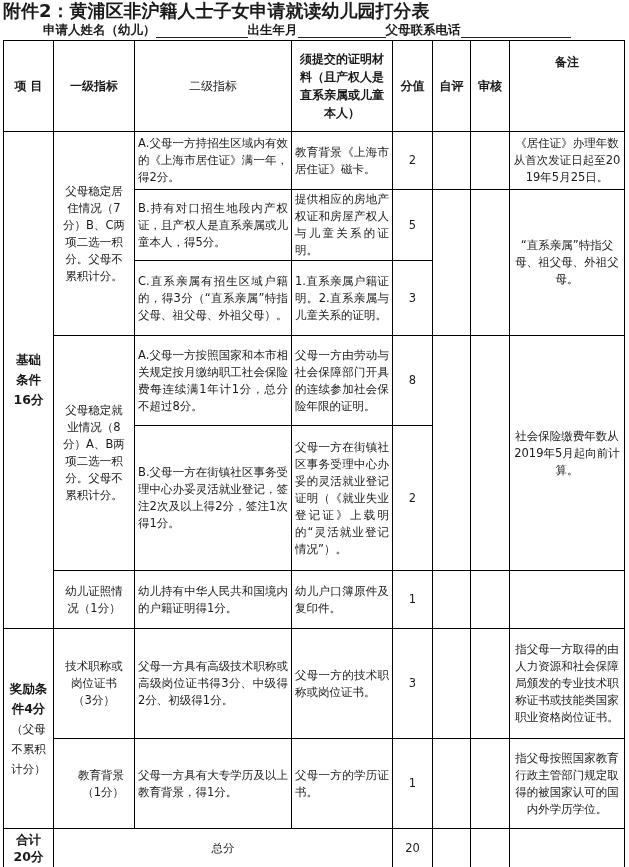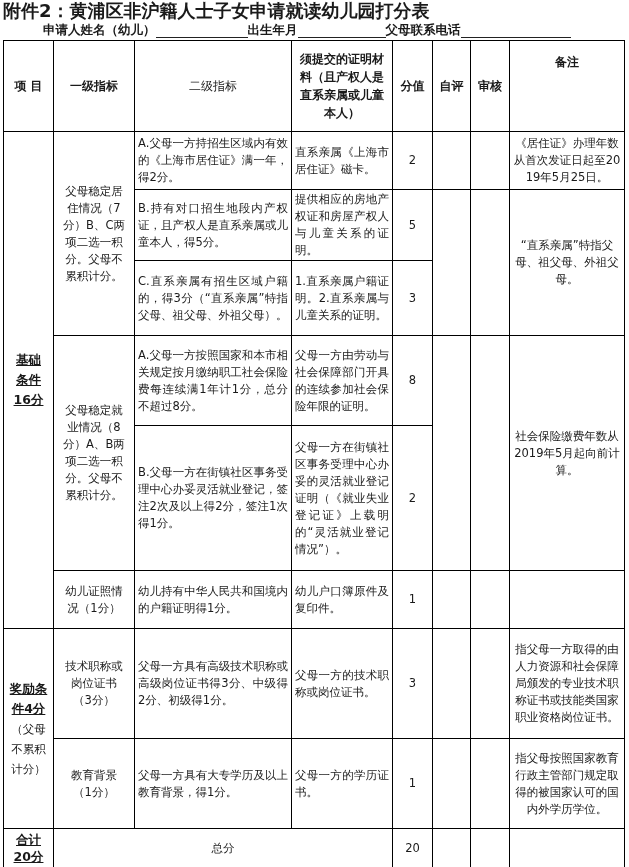--- a/index.html
+++ b/index.html
@@ -27,21 +27,21 @@
     border: 1px solid #000;
     padding: 1px 3px;
     font-size: 11.5px;
     line-height: 17px;
     vertical-align: middle;
     word-break: break-all;
   }
   table.score th { font-weight: bold; text-align: center; font-size: 12px; line-height: 18px; }
   .c { text-align: center; }
   .l { text-align: center; }
-  .b { font-weight: bold; text-decoration: underline; }
+  .b { font-weight: bold; }
   .j { text-align: justify; }
   .small { font-size: 10.5px; }
 </style>
 </head>
 <body>
 
 <div class="title">附件2：黄浦区非沪籍人士子女申请就读幼儿园打分表</div>
 
 <div class="applicant">
   <span>申请人姓名（幼儿）</span>
@@ -73,21 +73,21 @@
     <th>分值</th>
     <th>自评</th>
     <th>审核</th>
     <th style="vertical-align:top;padding-top:12px;">备注</th>
   </tr>
 
   <tr style="height:58px">
     <td rowspan="6" class="c b" style="font-size:12.5px;line-height:20px;padding:0 8px;">基础条件16分</td>
     <td rowspan="3" class="c" style="padding:0 6px;">父母稳定居住情况（7分）B、C两项二选一积分。父母不累积计分。</td>
     <td class="j">A.父母一方持招生区域内有效的《上海市居住证》满一年，得2分。</td>
-    <td class="j">直系亲属《上海市居住证》磁卡。</td>
+    <td class="j">教育背景《上海市居住证》磁卡。</td>
     <td class="c">2</td>
     <td></td>
     <td></td>
     <td class="c">《居住证》办理年数从首次发证日起至2019年5月25日。</td>
   </tr>
 
   <tr style="height:69px">
     <td class="j">B.持有对口招生地段内产权证，且产权人是直系亲属或儿童本人，得5分。</td>
     <td class="j">提供相应的房地产权证和房屋产权人与儿童关系的证明。</td>
     <td class="c">5</td>
@@ -136,21 +136,21 @@
     <td class="c" style="padding:0 8px;">技术职称或岗位证书（3分）</td>
     <td class="j">父母一方具有高级技术职称或高级岗位证书得3分、中级得2分、初级得1分。</td>
     <td class="j">父母一方的技术职称或岗位证书。</td>
     <td class="c">3</td>
     <td></td>
     <td></td>
     <td class="c">指父母一方取得的由人力资源和社会保障局颁发的专业技术职称证书或技能类国家职业资格岗位证书。</td>
   </tr>
 
   <tr style="height:90px">
-    <td class="c" style="padding:0 10px;">教育背景（1分）</td>
+    <td class="c" style="padding:0 10px;text-align:right;">教育背景（1分）</td>
     <td class="j">父母一方具有大专学历及以上教育背景，得1分。</td>
     <td class="j">父母一方的学历证书。</td>
     <td class="c">1</td>
     <td></td>
     <td></td>
     <td class="l">指父母按照国家教育行政主管部门规定取得的被国家认可的国内外学历学位。</td>
   </tr>
 
   <tr style="height:39px">
     <td class="c b" style="font-size:12.5px;padding:0 8px;margin-top:25px;">合计20分</td>

